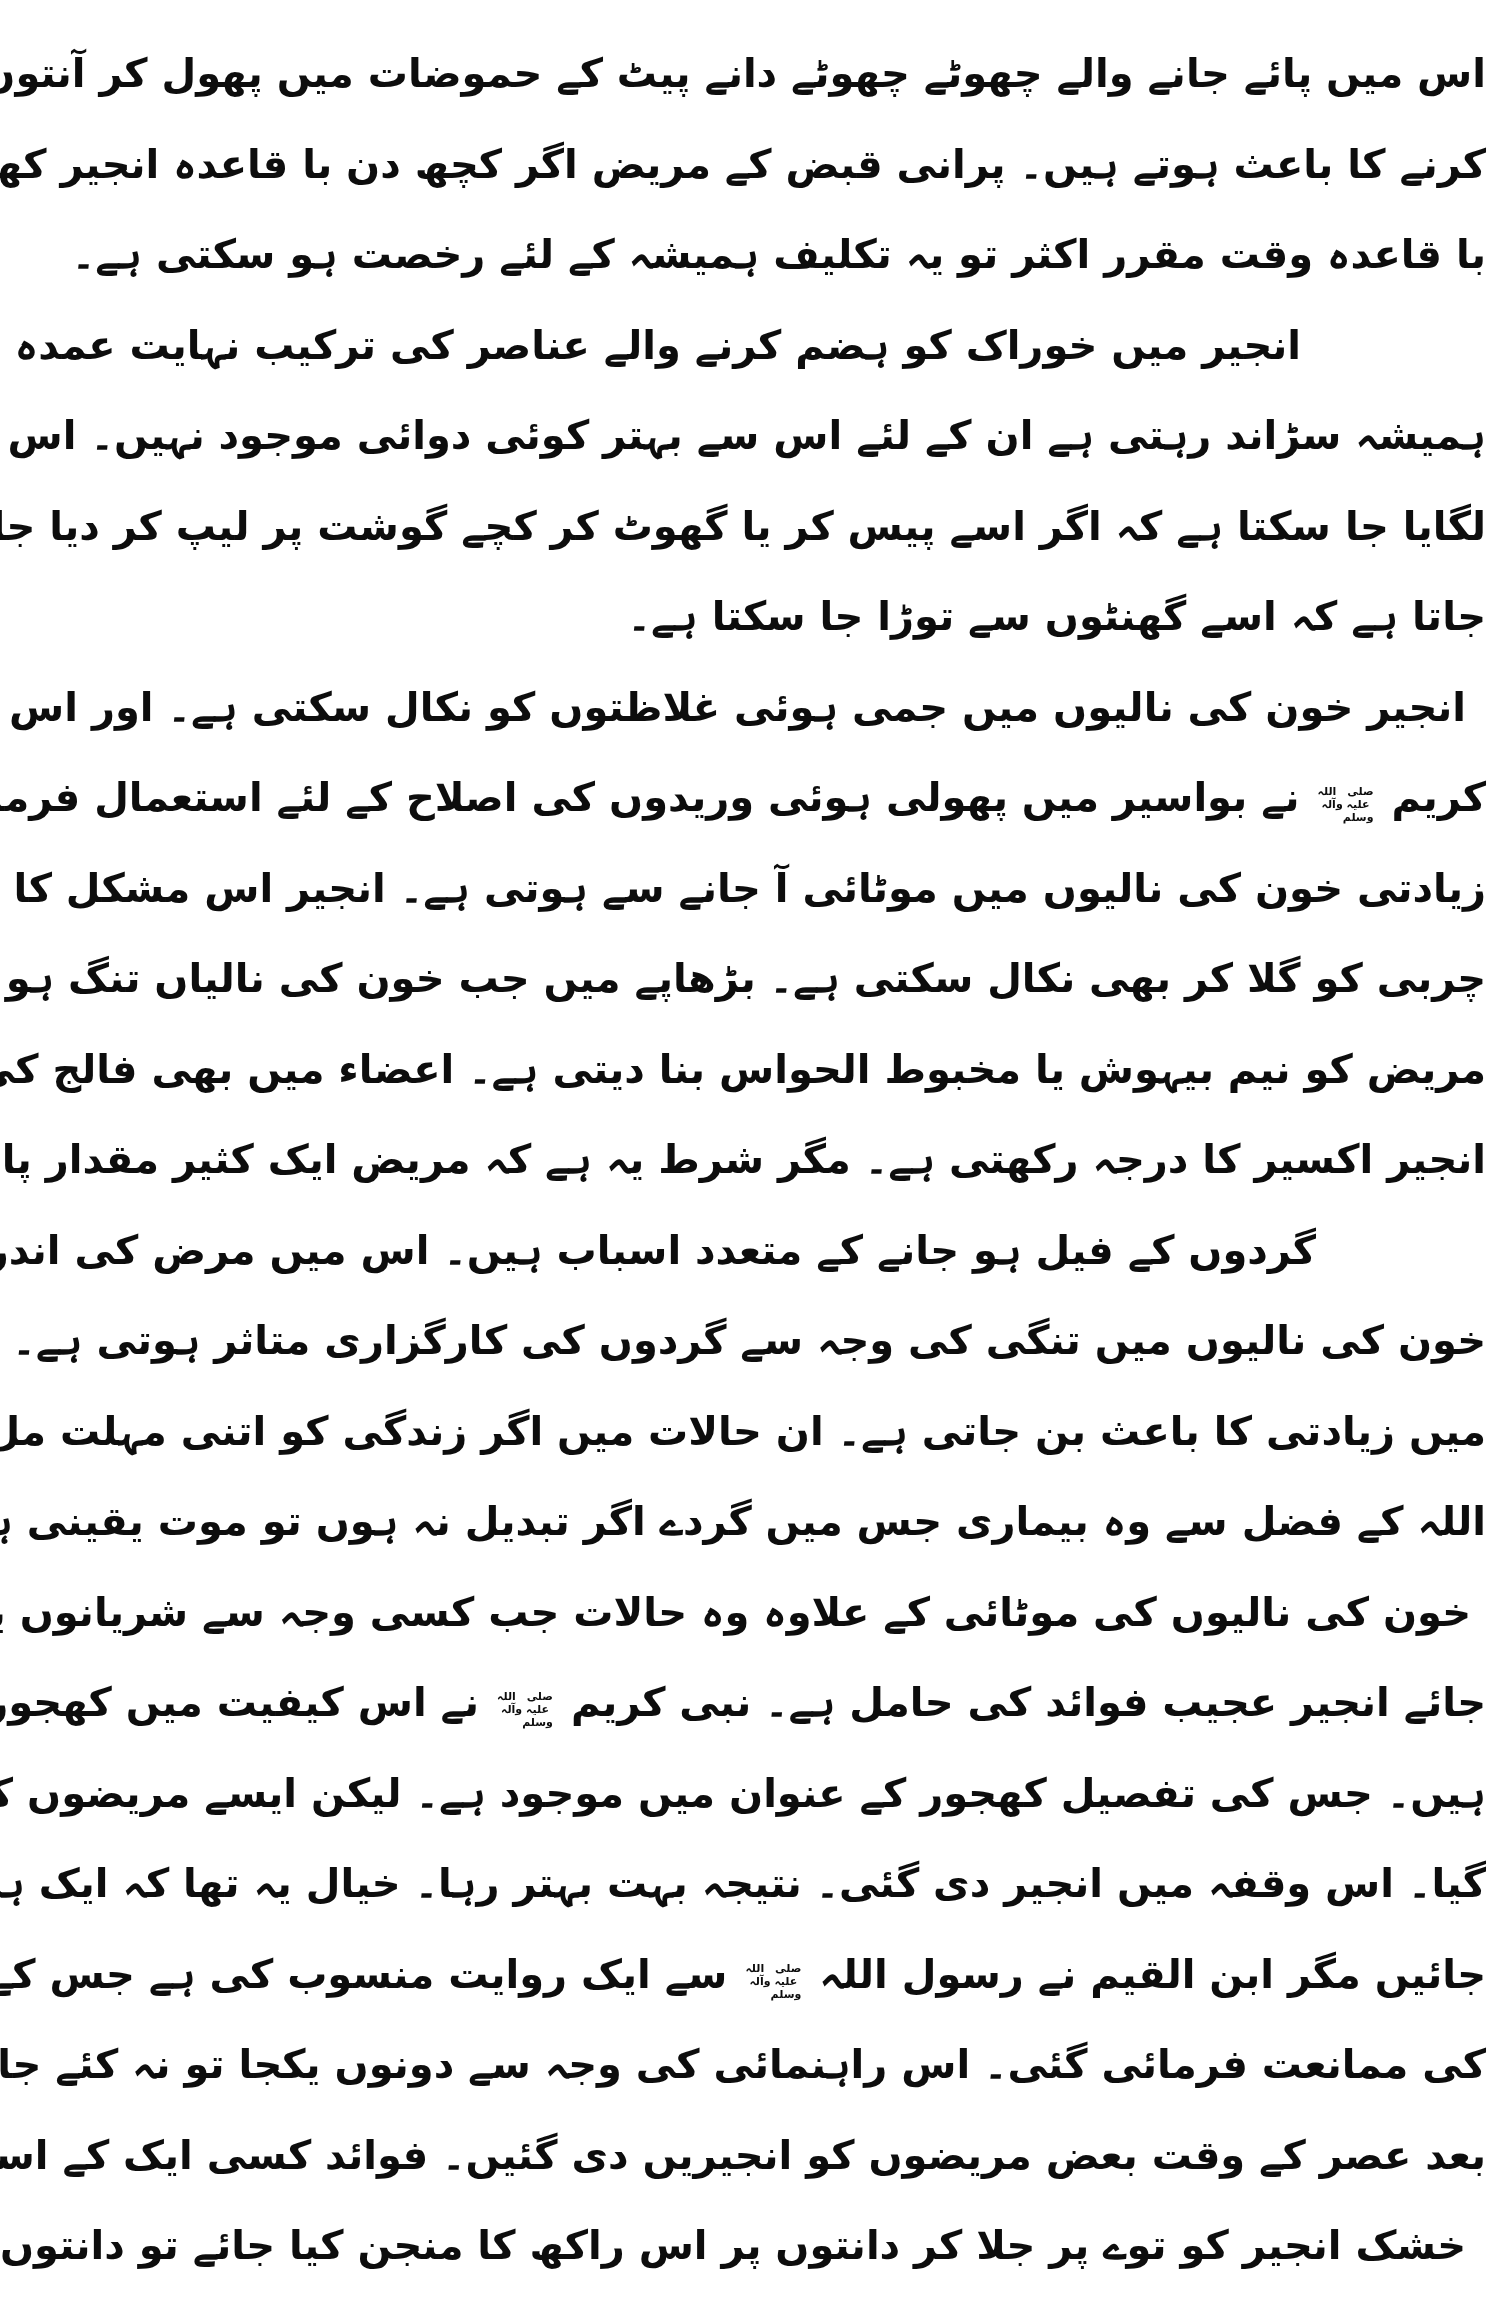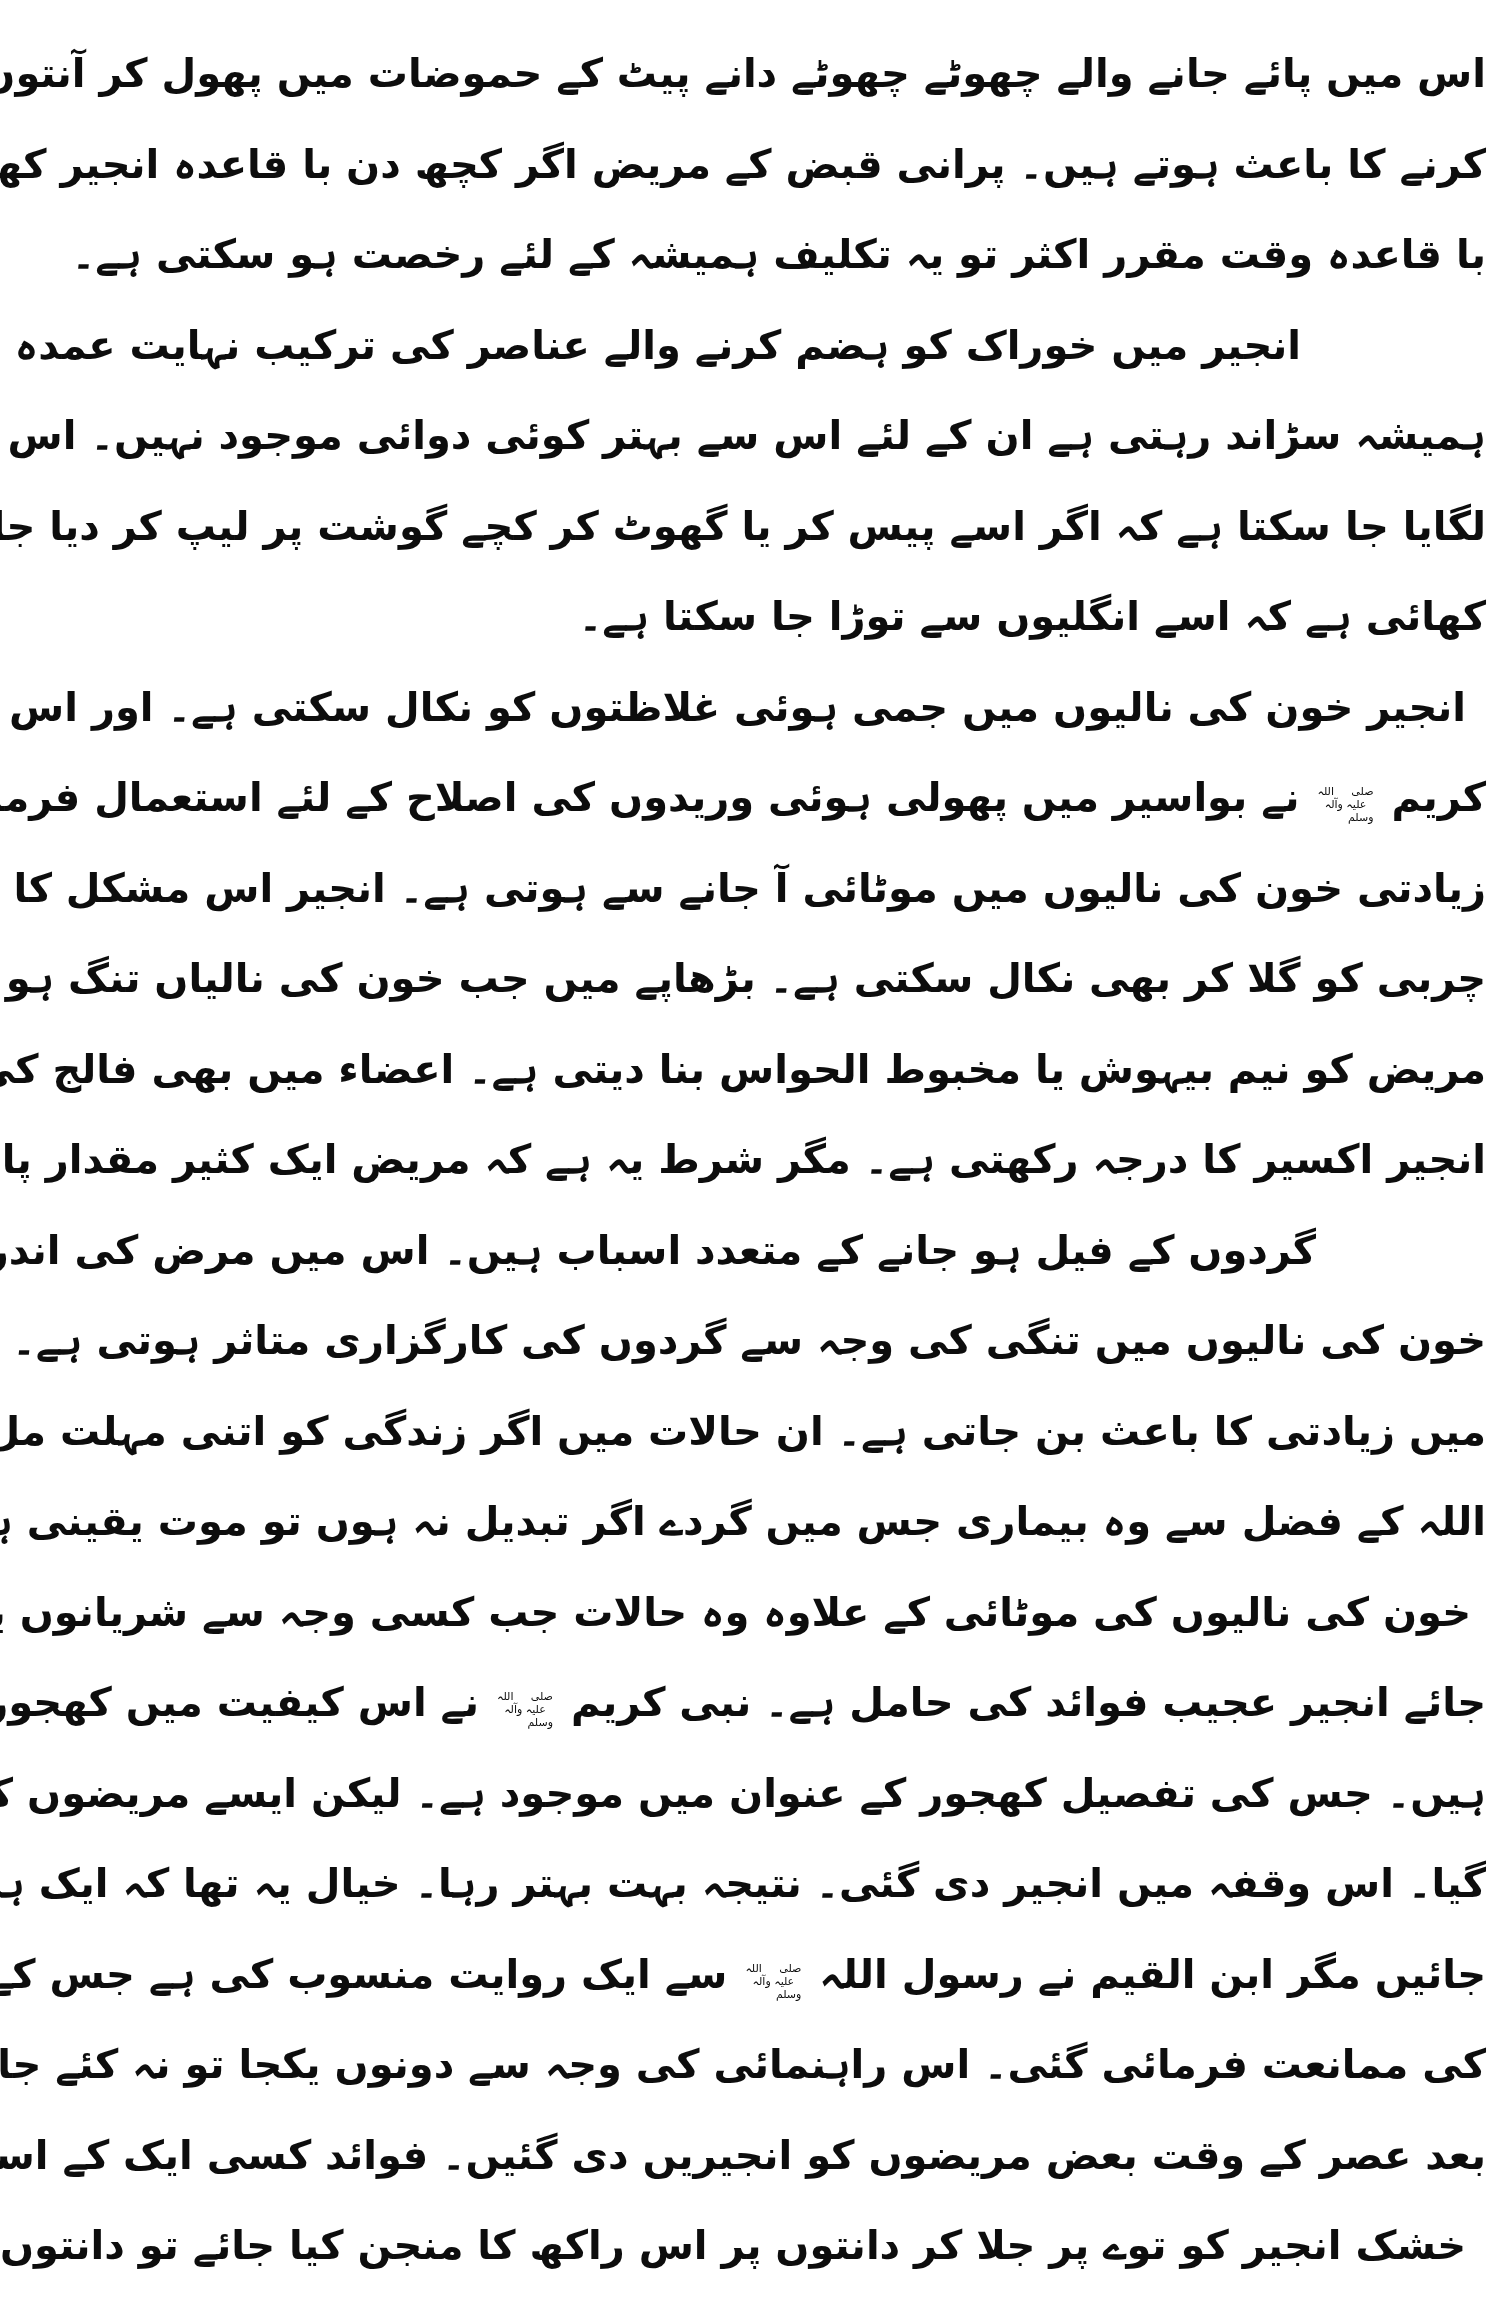--- a/index.html
+++ b/index.html
@@ -34,42 +34,42 @@
   }
   .line.justified {
     text-align: justify;
     text-align-last: justify;
   }
   .durood {
     display: inline-block;
     width: 56px;
     font-size: 11px;
     line-height: 13px;
-    font-weight: 400;
+    font-weight: 700;
     text-align: center;
     vertical-align: -10px;
     white-space: normal;
     margin: 0 4px;
   }
   .durood-row {
     display: block;
   }
 </style>
 </head>
 <body>
 
 <div class="page">
   <div class="text-block">
       <div class="line justified">اس میں پائے جانے والے چھوٹے چھوٹے دانے پیٹ کے حموضات میں پھول کر آنتوں میں حرکات پیدا</div>
       <div class="line justified">کرنے کا باعث ہوتے ہیں۔ پرانی قبض کے مریض اگر کچھ دن با قاعدہ انجیر کھائیں اور بیت الخلاء جانے کا</div>
       <div class="line">با قاعدہ وقت مقرر اکثر تو یہ تکلیف ہمیشہ کے لئے رخصت ہو سکتی ہے۔</div>
       <div class="line justified" style="padding-right: 185px;">انجیر میں خوراک کو ہضم کرنے والے عناصر کی ترکیب نہایت عمدہ ہے۔ جن لوگوں کی آنتوں میں</div>
       <div class="line justified">ہمیشہ سڑاند رہتی ہے ان کے لئے اس سے بہتر کوئی دوائی موجود نہیں۔ اس کی فعالیت کا اندازہ اس امر سے</div>
       <div class="line justified">لگایا جا سکتا ہے کہ اگر اسے پیس کر یا گھوٹ کر کچے گوشت پر لیپ کر دیا جائے تو یہ گوشت دو گھنٹوں میں اتنا گل</div>
-      <div class="line">کھائی ہے کہ اسے انگلیوں سے توڑا جا سکتا ہے۔</div>
+      <div class="line">جاتا ہے کہ اسے گھنٹوں سے توڑا جا سکتا ہے۔</div>
       <div class="line justified" style="padding-right: 20px;">انجیر خون کی نالیوں میں جمی ہوئی غلاظتوں کو نکال سکتی ہے۔ اور اس کی اسی افادیت کو حضور نبی</div>
       <div class="line justified">کریم <span class="durood"><span class="durood-row">صلی اللہ</span><span class="durood-row">علیہ وآلہ وسلم</span></span> نے بواسیر میں پھولی ہوئی وریدوں کی اصلاح کے لئے استعمال فرمایا۔ اکثر اوقات بلڈ پریشر میں</div>
       <div class="line justified">زیادتی خون کی نالیوں میں موٹائی آ جانے سے ہوتی ہے۔ انجیر اس مشکل کا بہترین حل ہے۔ کیونکہ یہ جسم سے</div>
       <div class="line justified">چربی کو گلا کر بھی نکال سکتی ہے۔ بڑھاپے میں جب خون کی نالیاں تنگ ہو جاتی ہیں اور دماغ میں خون کی قلت</div>
       <div class="line justified">مریض کو نیم بیہوش یا مخبوط الحواس بنا دیتی ہے۔ اعضاء میں بھی فالج کی سی کیفیت ہوتی ہے۔ اس بیماری میں</div>
       <div class="line">انجیر اکسیر کا درجہ رکھتی ہے۔ مگر شرط یہ ہے کہ مریض ایک کثیر مقدار پانچ چھ مہینے مسلسل استعمال کرے۔</div>
       <div class="line justified" style="padding-right: 170px;">گردوں کے فیل ہو جانے کے متعدد اسباب ہیں۔ اس میں مرض کی اندرونی صورت یہ ہوتی ہے کہ</div>
       <div class="line justified">خون کی نالیوں میں تنگی کی وجہ سے گردوں کی کارگزاری متاثر ہوتی ہے۔ یہی کیفیت پیشاب میں کمی اور بلڈ پریشر</div>
       <div class="line justified">میں زیادتی کا باعث بن جاتی ہے۔ ان حالات میں اگر زندگی کو اتنی مہلت مل سکے کہ کچھ مدت انجیر کھائی جائے تو</div>
       <div class="line">اللہ کے فضل سے وہ بیماری جس میں گردے اگر تبدیل نہ ہوں تو موت یقینی ہے شفایابی پر منتج ہوتی ہے۔</div>

